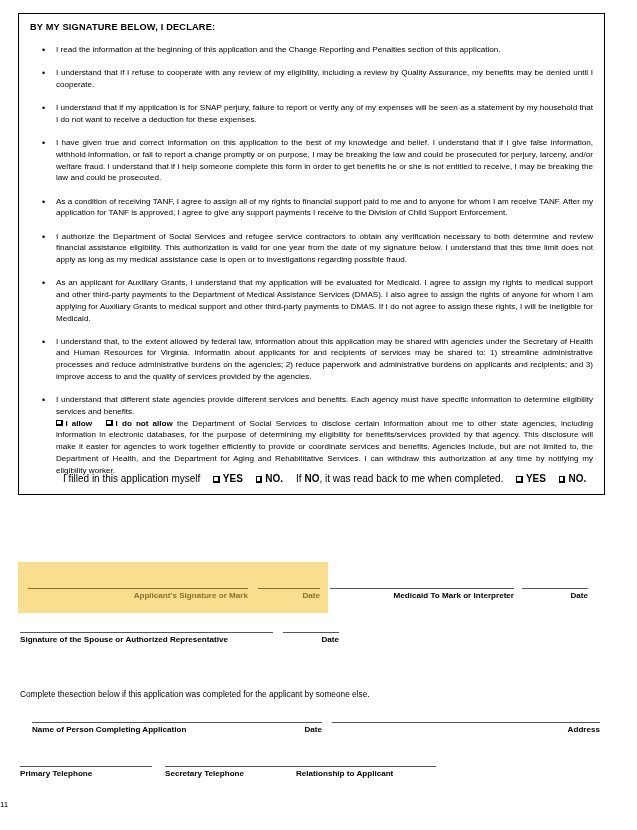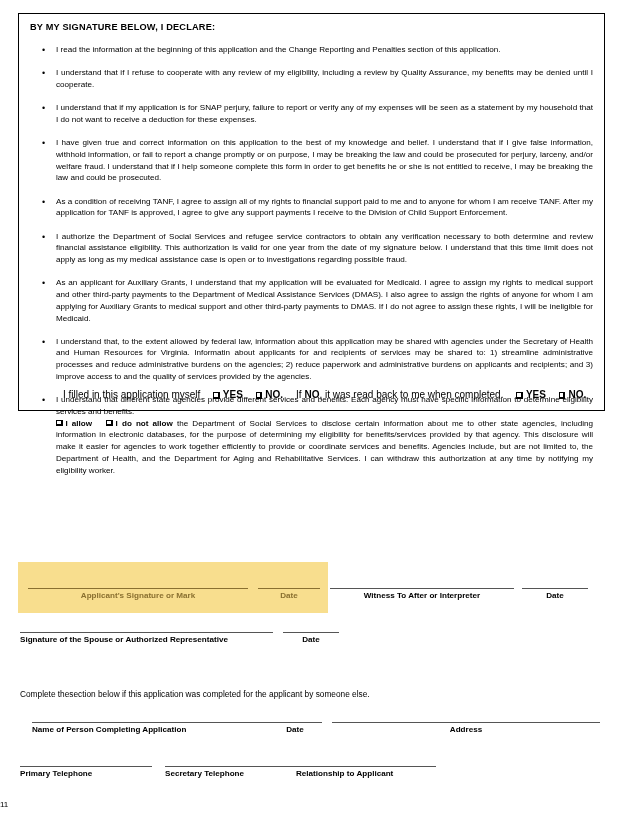--- a/index.html
+++ b/index.html
@@ -16,21 +16,21 @@
     color: #000000;
     overflow: hidden;
   }
 
   
   .decl-box {
     position: absolute;
     left: 18px;
     top: 13px;
     width: 587px;
-    height: 398px;
+    height: 482px;
     border: 1.3px solid #000;
     box-sizing: border-box;
   }
   .decl-inner {
     padding: 8px 11px 0 11px;
   }
   .decl-title {
     font-size: 9.2px;
     font-weight: bold;
     letter-spacing: 0.2px;
@@ -107,21 +107,21 @@
     position: absolute;
   }
   .sig-rule {
     border-top: 1px solid #555;
     height: 0;
     width: 100%;
   }
   .sig-label {
     font-size: 8.1px;
     font-weight: bold;
-    text-align: center;
+    text-align: right;
     margin-top: 2px;
     white-space: nowrap;
     line-height: 1.2;
   }
   .sig-label.left { text-align: left; }
   .on-yellow .sig-label { color: #8A7030; }
   .on-yellow .sig-rule { border-top-color: #8A7030; }
 
   
   .note-line {
@@ -207,21 +207,21 @@
   <div class="sig-label">Applicant's Signature or Mark</div>
 </div>
 
 <div class="sig-group on-yellow" style="left:258px; top:588px; width:62px;">
   <div class="sig-rule"></div>
   <div class="sig-label">Date</div>
 </div>
 
 <div class="sig-group" style="left:330px; top:588px; width:184px;">
   <div class="sig-rule"></div>
-  <div class="sig-label">Witness To After or Interpreter</div>
+  <div class="sig-label">Medicaid To Mark or Interpreter</div>
 </div>
 
 <div class="sig-group" style="left:522px; top:588px; width:66px;">
   <div class="sig-rule"></div>
   <div class="sig-label">Date</div>
 </div>
 
 <div class="sig-group" style="left:20px; top:632px; width:253px;">
   <div class="sig-rule"></div>
   <div class="sig-label left">Signature of the Spouse or Authorized Representative</div>

